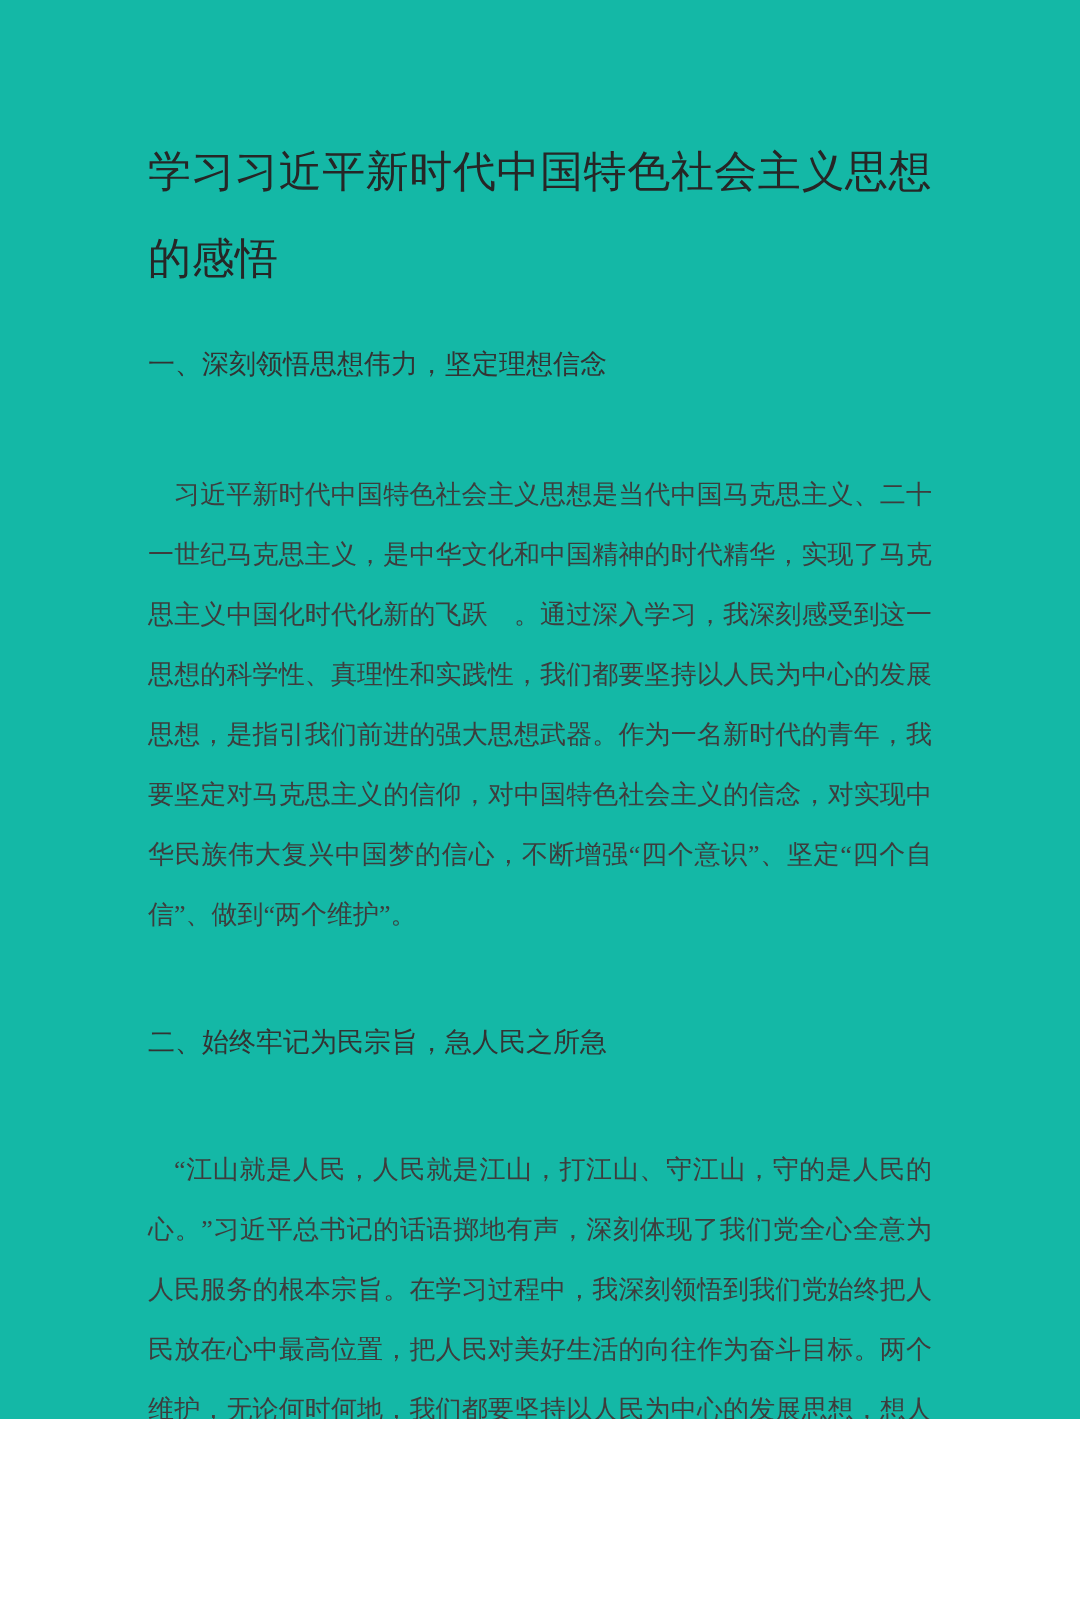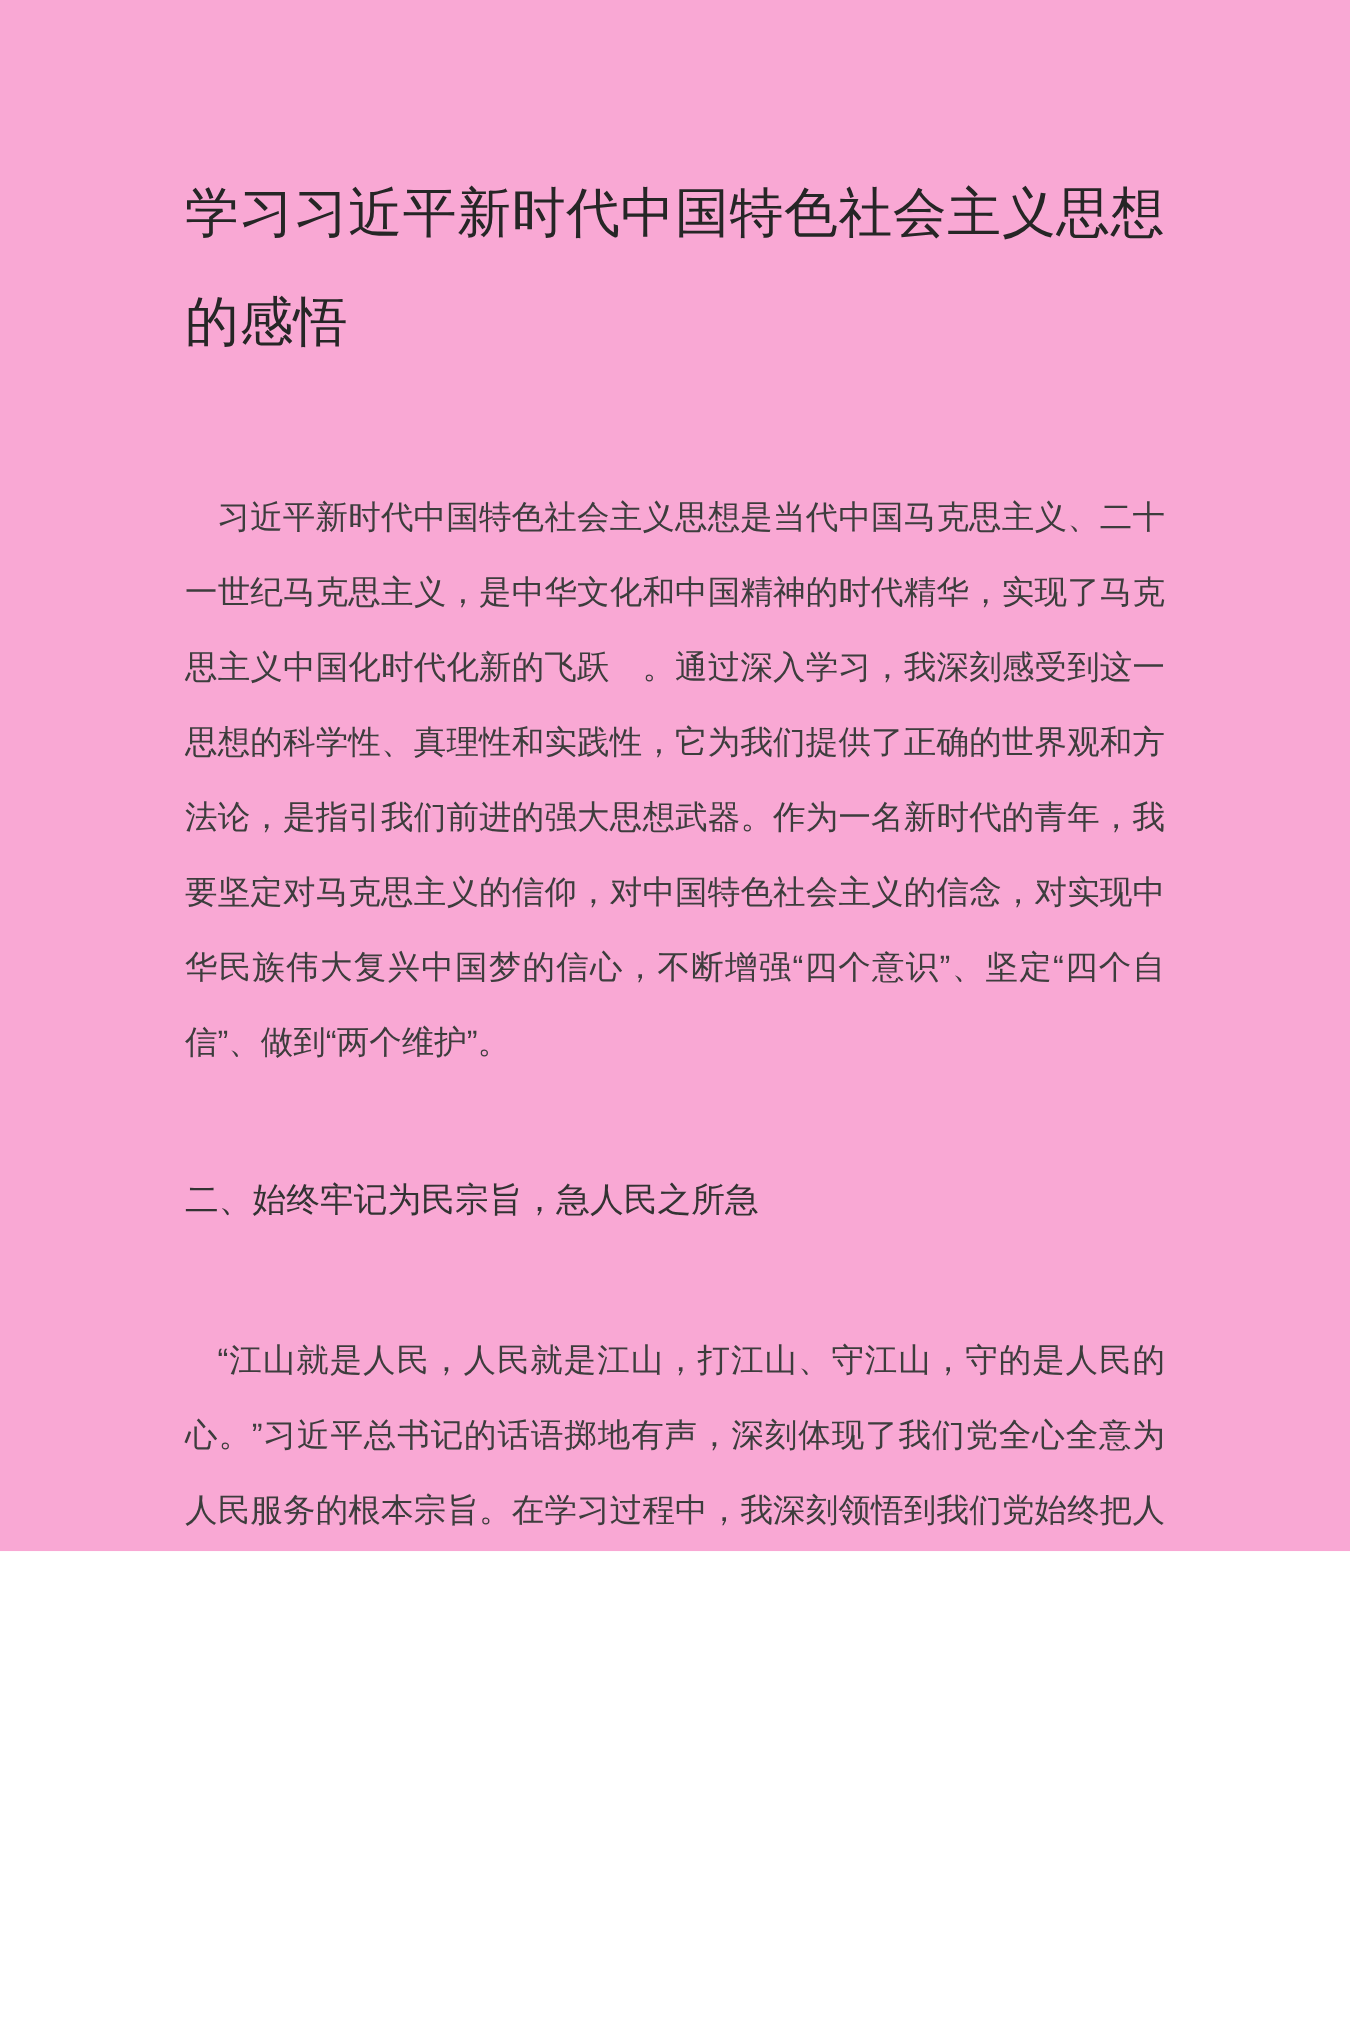--- a/index.html
+++ b/index.html
@@ -3,24 +3,24 @@
 <meta charset="utf-8">
 <style>
   html, body {
     margin: 0;
     padding: 0;
     background: #ffffff;
   }
   .page {
     position: relative;
     width: 1080px;
-    height: 1241px;
-    background: #f9a8d4;
+    height: 1419px;
+    background: #14b8a6;
     overflow: hidden;
-    font-family: Liberation Sans, sans-serif;
+    font-family: Liberation Serif, serif;
   }
   .content {
     margin: 0 148px;
     width: 784px;
   }
   .doc-title {
     margin: 128px 0 0 0;
     font-size: 43px;
     line-height: 87px;
     font-weight: 400;
@@ -50,21 +50,22 @@
   .para-2 { margin-top: 78px; }
 </style>
 </head>
 <body>
 
 <div class="page">
   <div class="content">
 
     <h1 class="doc-title">学习习近平新时代中国特色社会主义思想的感悟</h1>
 
+    <h2 class="section-heading heading-1">一、深刻领悟思想伟力，坚定理想信念</h2>
 
-    <p class="body-para para-1">习近平新时代中国特色社会主义思想是当代中国马克思主义、二十一世纪马克思主义，是中华文化和中国精神的时代精华，实现了马克思主义中国化时代化新的飞跃　。通过深入学习，我深刻感受到这一思想的科学性、真理性和实践性，它为我们提供了正确的世界观和方法论，是指引我们前进的强大思想武器。作为一名新时代的青年，我要坚定对马克思主义的信仰，对中国特色社会主义的信念，对实现中华民族伟大复兴中国梦的信心，不断增强“四个意识”、坚定“四个自信”、做到“两个维护”。</p>
+    <p class="body-para para-1">习近平新时代中国特色社会主义思想是当代中国马克思主义、二十一世纪马克思主义，是中华文化和中国精神的时代精华，实现了马克思主义中国化时代化新的飞跃　。通过深入学习，我深刻感受到这一思想的科学性、真理性和实践性，我们都要坚持以人民为中心的发展思想，是指引我们前进的强大思想武器。作为一名新时代的青年，我要坚定对马克思主义的信仰，对中国特色社会主义的信念，对实现中华民族伟大复兴中国梦的信心，不断增强“四个意识”、坚定“四个自信”、做到“两个维护”。</p>
 
     <h2 class="section-heading heading-2">二、始终牢记为民宗旨，急人民之所急</h2>
 
     <p class="body-para para-2">“江山就是人民，人民就是江山，打江山、守江山，守的是人民的心。”习近平总书记的话语掷地有声，深刻体现了我们党全心全意为人民服务的根本宗旨。在学习过程中，我深刻领悟到我们党始终把人民放在心中最高位置，把人民对美好生活的向往作为奋斗目标。两个维护，无论何时何地，我们都要坚持以人民为中心的发展思想，想人民之所想，急人民之所急，解人民之所难。在今后的学习和生活中，</p>
 
   </div>
 </div>
 
 </body></html>

